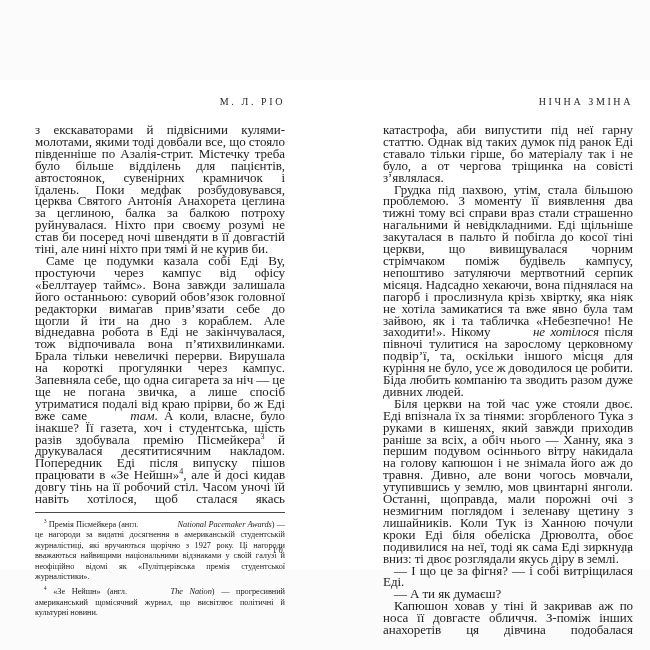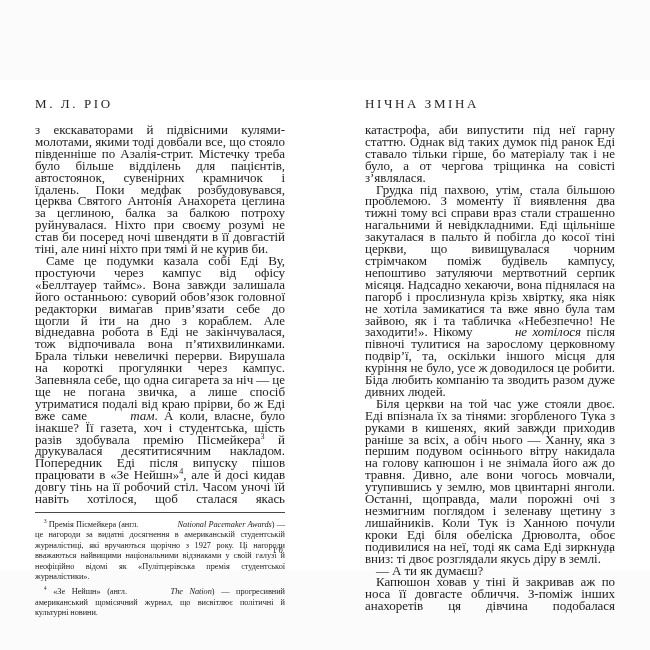--- a/index.html
+++ b/index.html
@@ -23,28 +23,28 @@
     height: 490px;
     background: var(--paper, #ffffff);
   }
   .page {
     position: absolute;
     top: 0;
     height: 490px;
     width: 250px;
   }
   .page-left  { left: 35px; }
-  .page-right { left: 365px; }
+  .page-right { left: 383px; }
   .running-head {
     position: absolute;
     top: 16px;
     left: 0;
     right: 0;
-    text-align: left;
-    font-size: 13px;
+    text-align: right;
+    font-size: 10px;
     letter-spacing: 2.6px;
     white-space: nowrap;
     color: #262626;
   }
   .body-text {
     position: absolute;
     top: 44px;
     left: 0;
     right: 0;
   }
@@ -114,20 +114,21 @@
     <div class="page-number">10</div>
   </div>
 
   <div class="page page-right">
     <div class="running-head">НІЧНА ЗМІНА</div>
 
     <div class="body-text">
       <p class="noindent"><span>катастрофа, аби випустити під неї гарну статтю. Однак від таких думок під ранок Еді ставало тільки гірше, бо матеріалу так і не було, а от чергова тріщинка на совісті з’являлася.</span></p>
       <p><span>Грудка під пахвою, утім, стала більшою проблемою. З моменту її виявлення два тижні тому всі справи враз стали страшенно нагальними й невідкладними. Еді щільніше закуталася в пальто й побігла до косої тіні церкви, що вивищувалася чорним стрімчаком поміж будівель кампусу, непоштиво затуляючи мертвотний серпик місяця. Надсадно хекаючи, вона піднялася на пагорб і прослизнула крізь хвіртку, яка ніяк не хотіла замикатися та вже явно була там зайвою, як і та табличка «Небезпечно! Не заходити!». Нікому </span><span class="italic">не хотілося</span><span> після півночі тулитися на зарослому церковному подвір’ї, та, оскільки іншого місця для куріння не було, усе ж доводилося це робити. Біда любить компанію та зводить разом дуже дивних людей.</span></p>
       <p><span>Біля церкви на той час уже стояли двоє. Еді впізнала їх за тінями: згорбленого Тука з руками в кишенях, який завжди приходив раніше за всіх, а обіч нього — Ханну, яка з першим подувом осіннього вітру накидала на голову капюшон і не знімала його аж до травня. Дивно, але вони чогось мовчали, утупившись у землю, мов цвинтарні янголи. Останні, щоправда, мали порожні очі з незмигним поглядом і зеленаву щетину з лишайників. Коли Тук із Ханною почули кроки Еді біля обеліска Дрюволта, обоє подивилися на неї, тоді як сама Еді зиркнула вниз: ті двоє розглядали якусь діру в землі.</span></p>
+      <p><span>— І що це за фігня? — і собі витріщилася Еді.</span></p>
       <p><span>— А ти як думаєш?</span></p>
       <p class="fill"><span>Капюшон ховав у тіні й закривав аж по носа її довгасте обличчя. З-поміж інших анахоретів ця дівчина подобалася</span></p>
     </div>
 
     <div class="page-number">11</div>
   </div>
 
 </div>
 
 </body></html>

